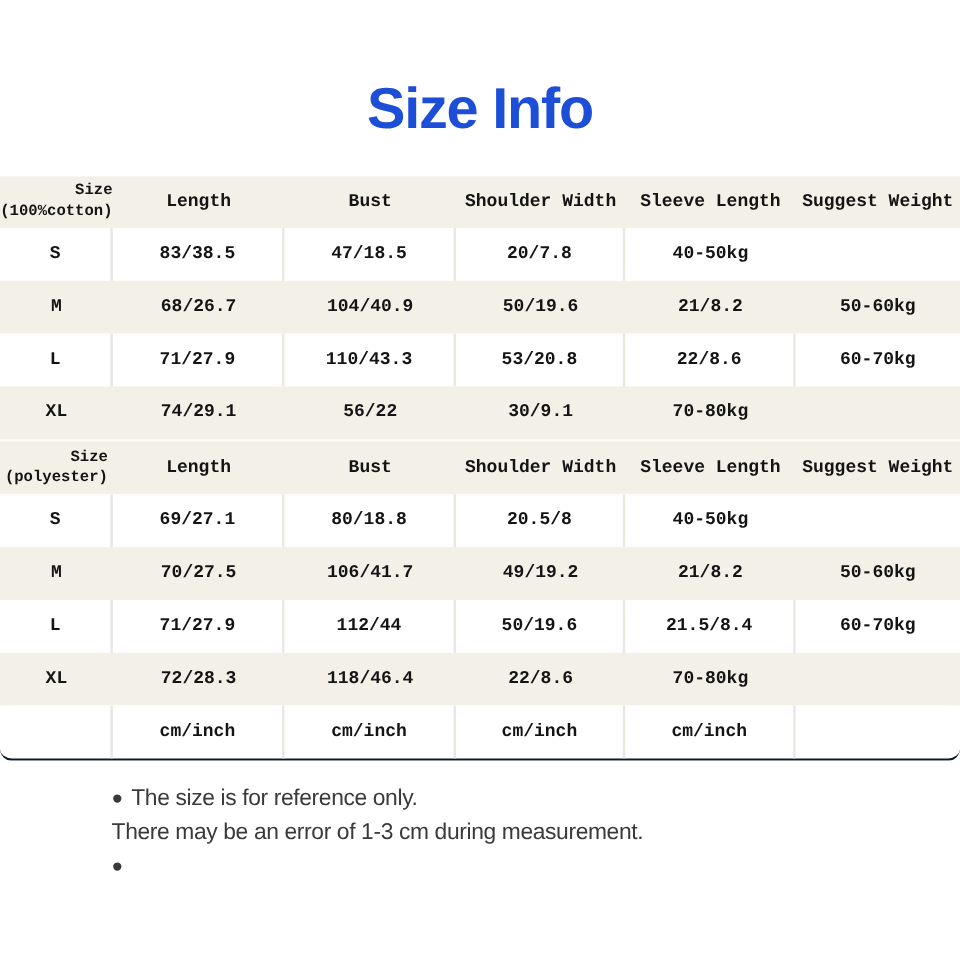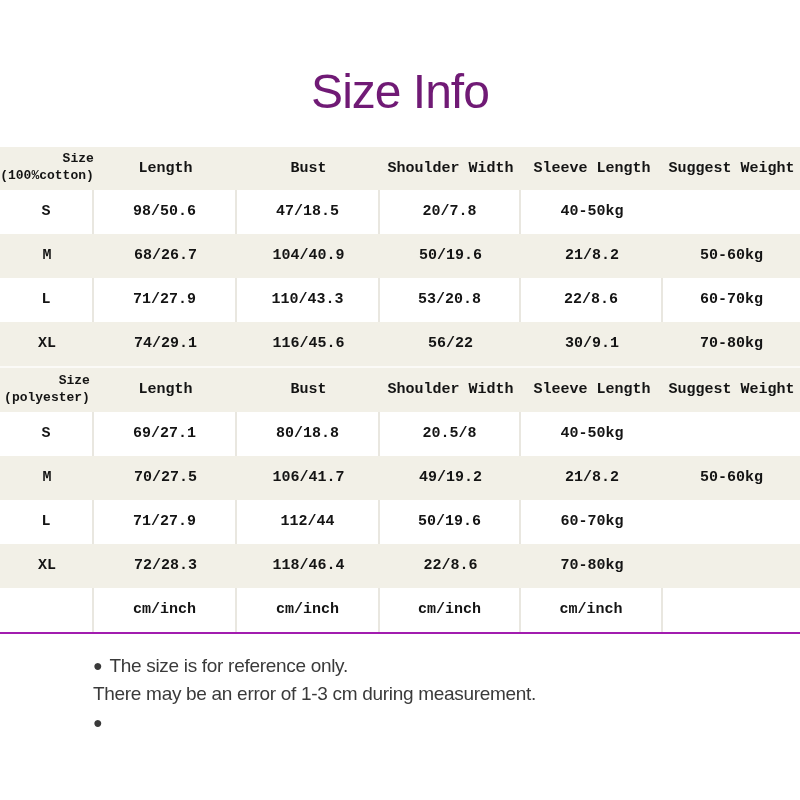--- a/index.html
+++ b/index.html
@@ -4,22 +4,22 @@
 <style>
   html,body{margin:0;padding:0;}
   body{
     width:800px;height:800px;background:#ffffff;overflow:hidden;
     font-family:"Liberation Sans","DejaVu Sans",sans-serif;
   }
   .page{width:800px;height:800px;position:relative;}
 
   .title{
     margin:66px 0 0 0;
-    font-size:48px;line-height:1.1;font-weight:400;letter-spacing:-1px;
-    color:#701a75;text-align:center;
+    font-size:48px;line-height:1.1;font-weight:700;letter-spacing:-1px;
+    color:#1d4ed8;text-align:center;
   }
 
   .size-table{
     margin-top:28px;width:800px;
     font-family:"Liberation Mono","DejaVu Sans Mono",monospace;
     font-weight:bold;color:#141414;font-size:15px;
   }
   .tr{
     display:grid;
     grid-template-columns:94px 143px 143px 141px 142px 137px;
@@ -27,21 +27,21 @@
   }
   .tr.h1row{height:43px;}
   .td{
     display:flex;align-items:center;justify-content:center;
     text-align:center;box-sizing:border-box;white-space:nowrap;
   }
   .tr.beige{background:#f2f0e7;}
   .tr.white{background:#ffffff;}
   .tr.white .td:not(:last-child){border-right:2px solid #e9e7e0;}
   .tr.header2{border-top:2px solid rgba(255,255,255,0.65);}
-  .tr.units{border-bottom:2px solid #a21caf;}
+  .tr.units{border-bottom:2px solid #0f172a;border-radius:10px;}
   .size-head{font-size:13px;line-height:1.3;display:flex;flex-direction:column;align-items:flex-end;}
 
   .notes{margin:18px 0 0 93px;color:#3a3a3a;}
   .note{
     font-size:19px;line-height:28.5px;letter-spacing:-0.3px;
     display:flex;align-items:center;
   }
   .note .bullet{font-size:16px;margin-right:0px;}
   .note .bullet:not(:empty){margin-right:7px;}
 </style>
@@ -63,21 +63,21 @@
       </div>
       <div class="td">Length</div>
       <div class="td">Bust</div>
       <div class="td">Shoulder Width</div>
       <div class="td">Sleeve Length</div>
       <div class="td">Suggest Weight</div>
     </div>
 
     <div class="tr white">
       <div class="td">S</div>
-      <div class="td">98/50.6</div>
+      <div class="td">83/38.5</div>
       <div class="td">47/18.5</div>
       <div class="td">20/7.8</div>
       <div class="td">40-50kg</div>
     </div>
     <div class="tr beige">
       <div class="td">M</div>
       <div class="td">68/26.7</div>
       <div class="td">104/40.9</div>
       <div class="td">50/19.6</div>
       <div class="td">21/8.2</div>
@@ -87,21 +87,20 @@
       <div class="td">L</div>
       <div class="td">71/27.9</div>
       <div class="td">110/43.3</div>
       <div class="td">53/20.8</div>
       <div class="td">22/8.6</div>
       <div class="td">60-70kg</div>
     </div>
     <div class="tr beige">
       <div class="td">XL</div>
       <div class="td">74/29.1</div>
-      <div class="td">116/45.6</div>
       <div class="td">56/22</div>
       <div class="td">30/9.1</div>
       <div class="td">70-80kg</div>
     </div>
 
     <div class="tr beige header2">
       <div class="td">
         <div class="size-head">
           <span>Size</span>
           <span>(polyester)</span>
@@ -127,20 +126,21 @@
       <div class="td">106/41.7</div>
       <div class="td">49/19.2</div>
       <div class="td">21/8.2</div>
       <div class="td">50-60kg</div>
     </div>
     <div class="tr white">
       <div class="td">L</div>
       <div class="td">71/27.9</div>
       <div class="td">112/44</div>
       <div class="td">50/19.6</div>
+      <div class="td">21.5/8.4</div>
       <div class="td">60-70kg</div>
     </div>
     <div class="tr beige">
       <div class="td">XL</div>
       <div class="td">72/28.3</div>
       <div class="td">118/46.4</div>
       <div class="td">22/8.6</div>
       <div class="td">70-80kg</div>
     </div>
 

